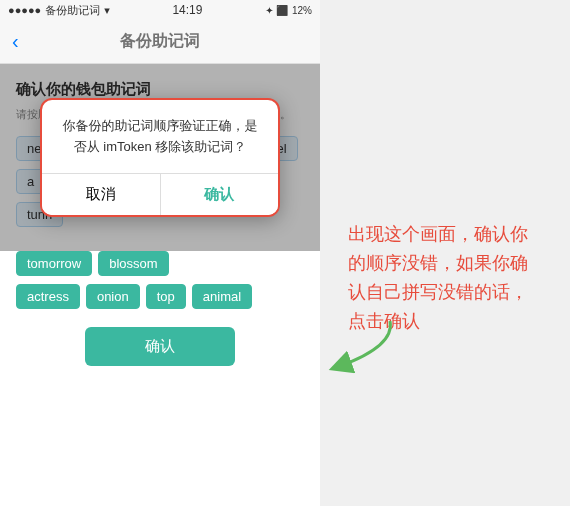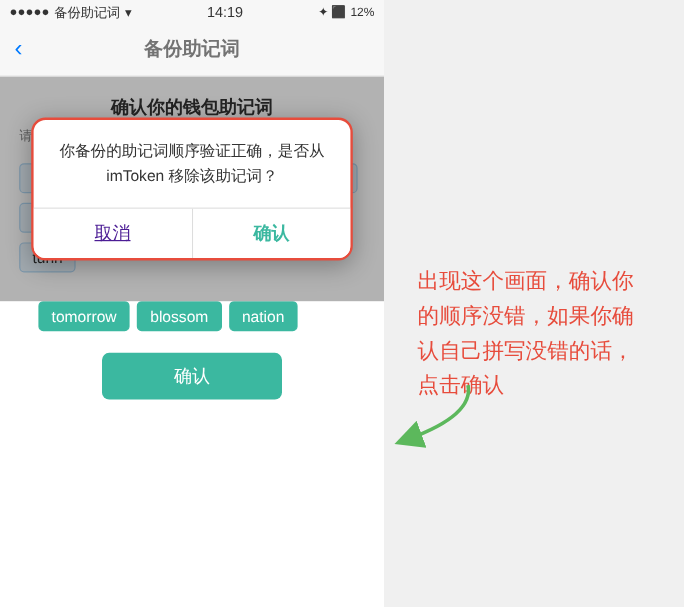--- a/index.html
+++ b/index.html
@@ -58,21 +58,21 @@
       font-weight: 600;
       color: #737373;
     }
 
     
     .content {
       padding: 16px;
       background: #fff;
     }
     .content-title {
-      text-align: center;
+      text-align: left;
       font-size: 15px;
       font-weight: 600;
       color: #333;
       margin-bottom: 8px;
     }
     .content-desc {
       font-size: 11px;
       color: #888;
       margin-bottom: 14px;
       line-height: 1.4;
@@ -105,21 +105,21 @@
       top: 0; left: 0; right: 0; bottom: 0;
       background: rgba(0,0,0,0.3);
       display: flex;
       align-items: center;
       justify-content: center;
       z-index: 10;
     }
     .dialog {
       background: #fff;
       border-radius: 12px;
-      width: 268px;
+      width: 240px;
       overflow: hidden;
       box-shadow: 0 4px 20px rgba(0,0,0,0.3);
       border: 2px solid #e74c3c;
     }
     .dialog-body {
       padding: 16px;
       text-align: center;
     }
     .dialog-text {
       font-size: 13px;
@@ -133,23 +133,22 @@
     .dialog-btn {
       flex: 1;
       padding: 11px 0;
       font-size: 15px;
       border: none;
       background: #fff;
       cursor: pointer;
       color: #007aff;
     }
     .dialog-btn.cancel {
-      color: #4c1d95;
+      color: #000000;
       border-right: 1px solid #ddd;
-      text-decoration: underline;
     }
     .dialog-btn.confirm {
       color: #3bb8a0;
       font-weight: 600;
     }
 
     
     .bottom-area {
       display: flex;
       justify-content: center;
@@ -235,25 +234,30 @@
         </div>
         <div class="dialog-buttons">
           <button class="dialog-btn cancel">取消</button>
           <button class="dialog-btn confirm">确认</button>
         </div>
       </div>
     </div>
 
   </div>
 
-  <div style="padding: 0 32px; background:#fff;">
+  <div style="padding: 0 16px; background:#fff;">
     <div class="word-row">
       <span class="word-tag teal">tomorrow</span>
       <span class="word-tag teal">blossom</span>
-      <span class="word-tag teal">nation</span>
+    </div>
+    <div class="word-row">
+      <span class="word-tag teal">actress</span>
+      <span class="word-tag teal">onion</span>
+      <span class="word-tag teal">top</span>
+      <span class="word-tag teal">animal</span>
     </div>
   </div>
 
   <div class="bottom-area">
     <button class="confirm-btn">确认</button>
   </div>
 </div>
 
 <div class="annotation-panel">
   <div class="annotation-text">出现这个画面，确认你的顺序没错，如果你确认自己拼写没错的话，点击确认</div>

